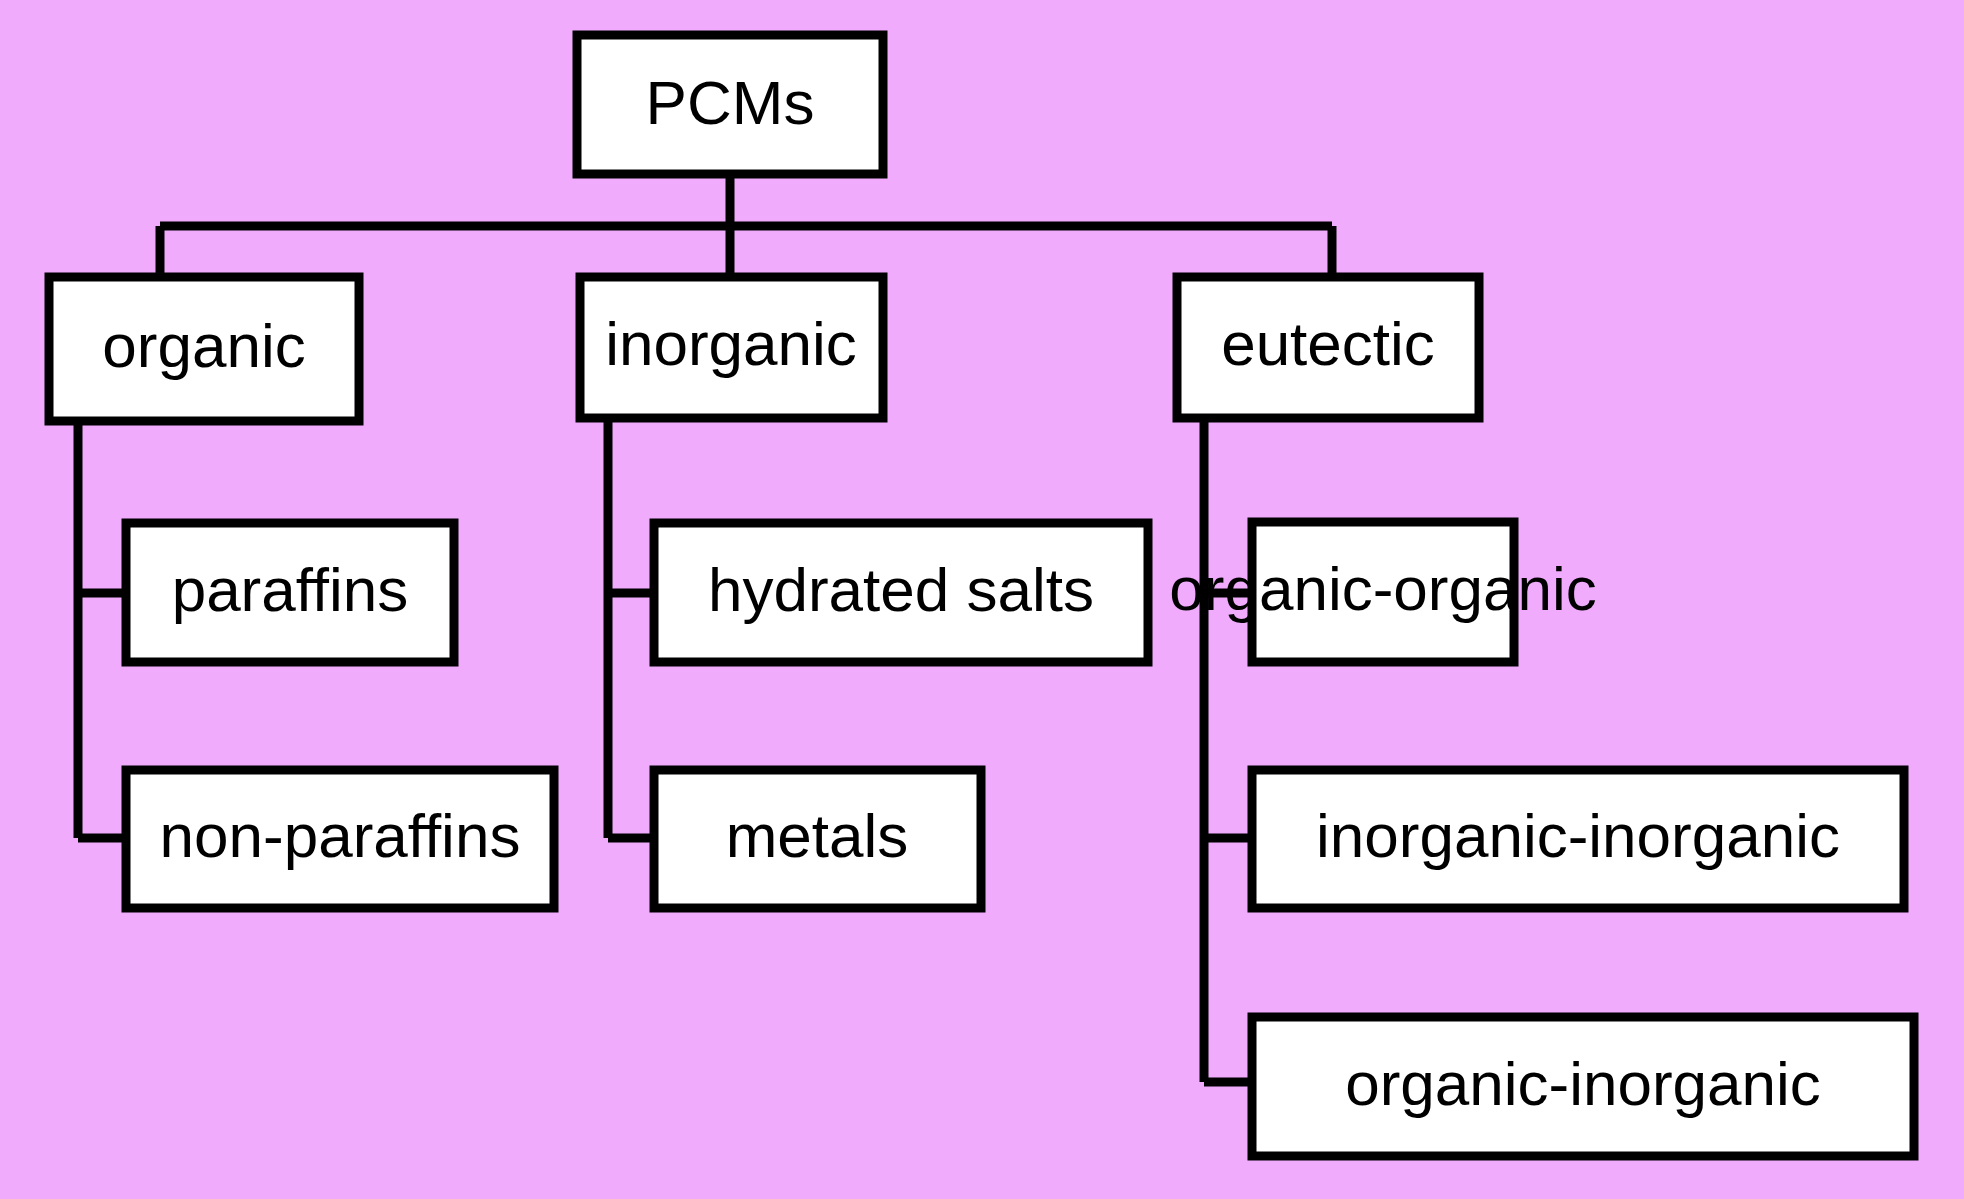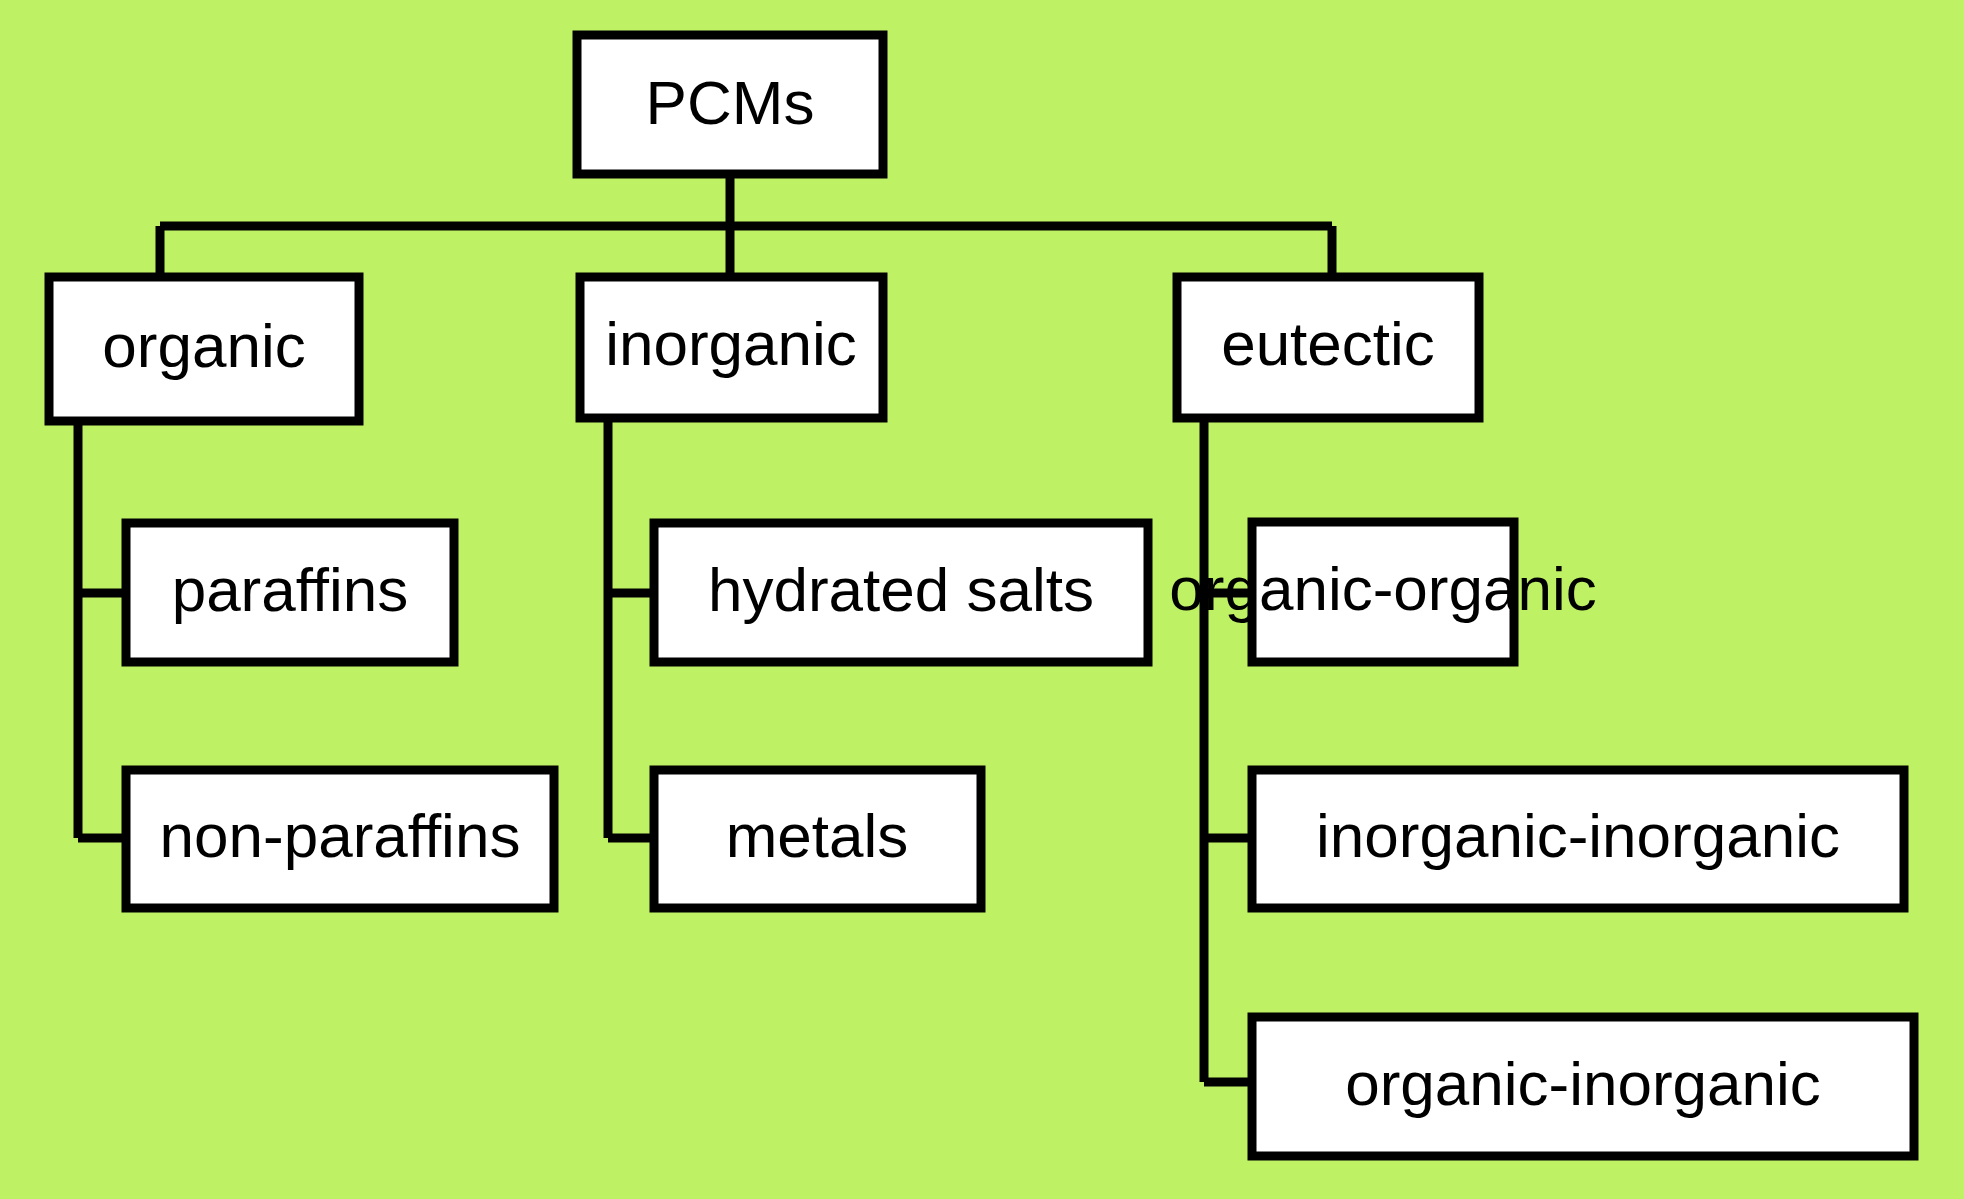--- a/index.html
+++ b/index.html
@@ -7,21 +7,21 @@
     padding: 0;
     background: #ffffff;
   }
   body {
     font-family: "Liberation Sans", sans-serif;
   }
   #diagram-root {
     position: relative;
     width: 1964px;
     height: 1199px;
-    background: #bef264;
+    background: #f0abfc;
     overflow: hidden;
   }
   svg.tree-svg {
     display: block;
     width: 1964px;
     height: 1199px;
   }
   .node-rect {
     fill: #ffffff;
     stroke: #000000;

